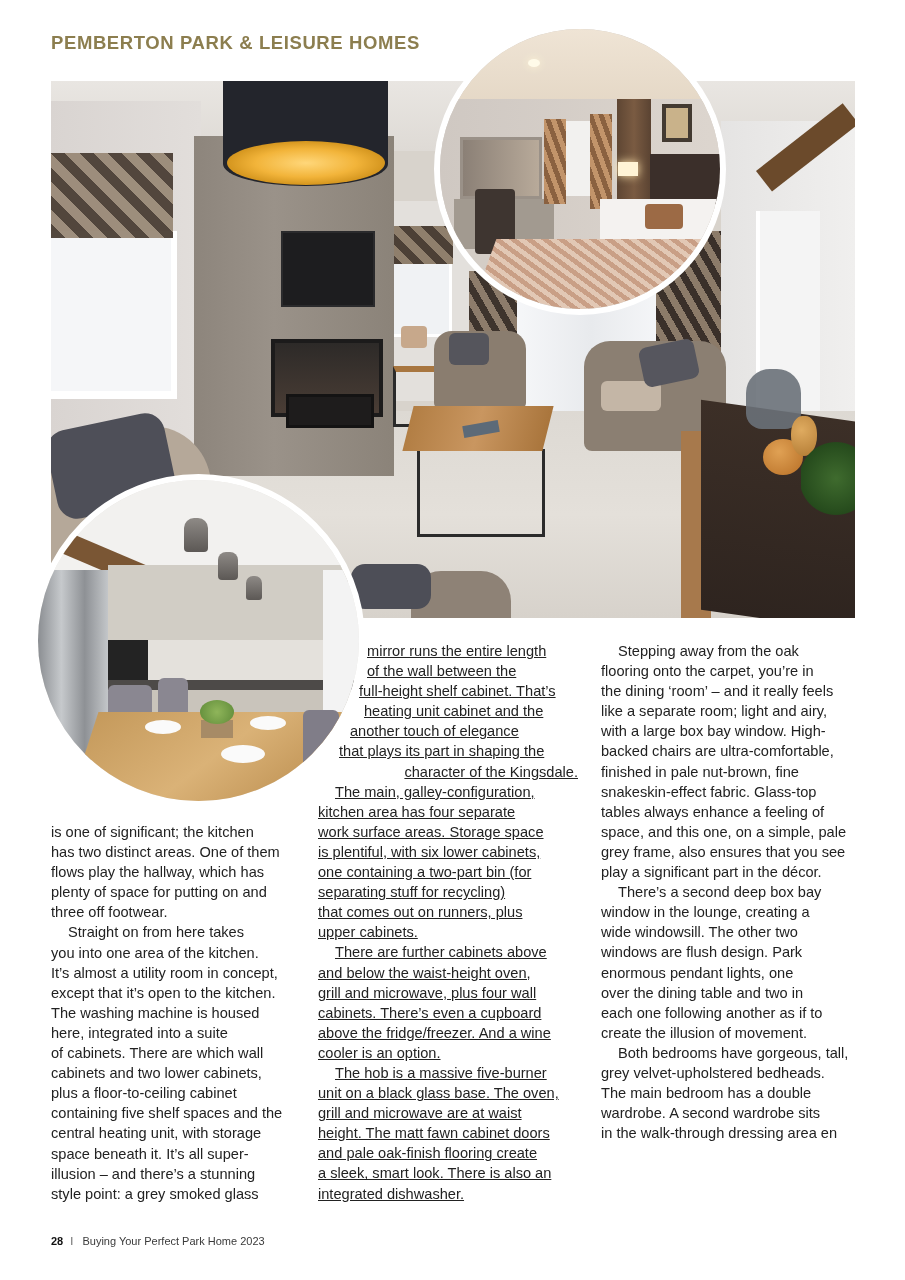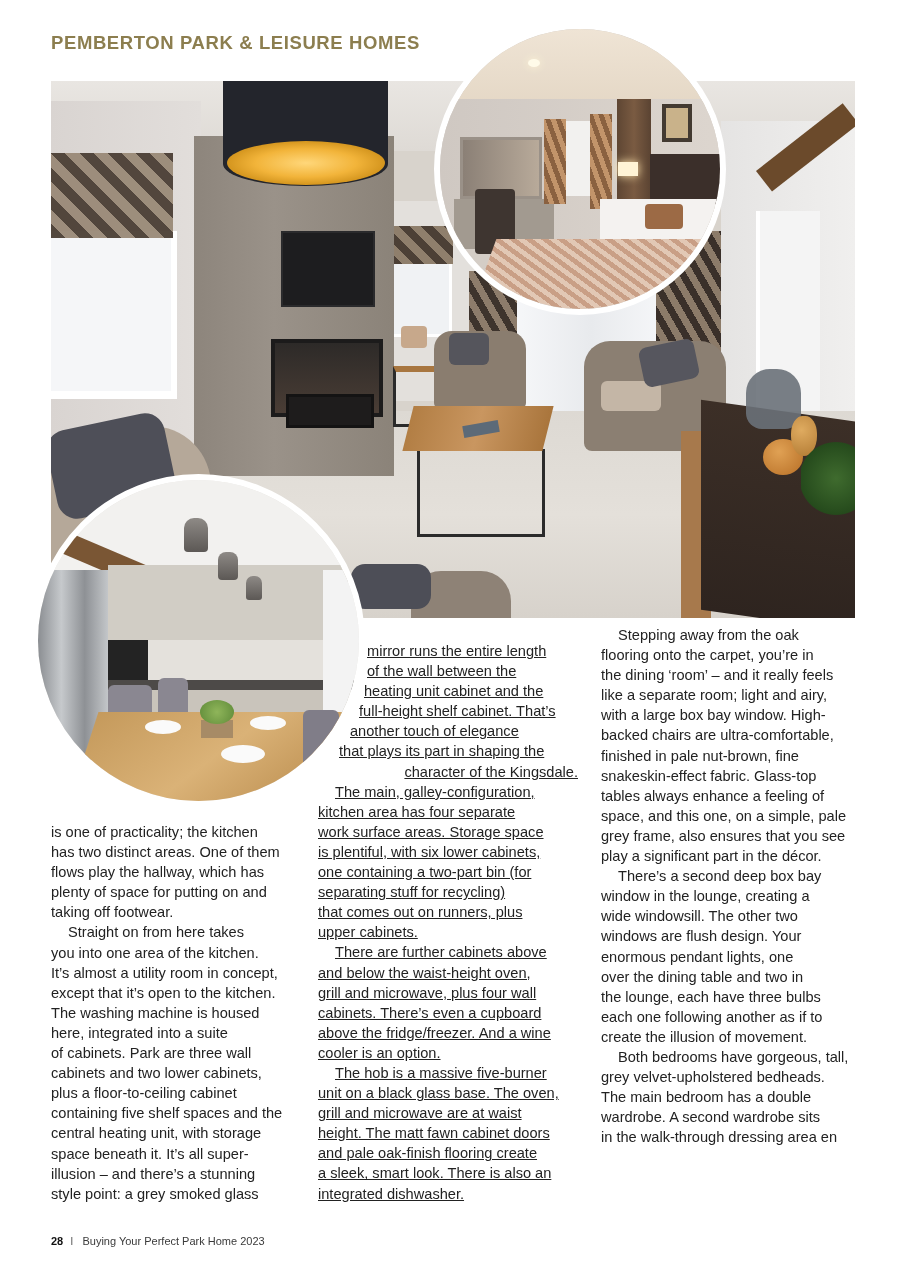--- a/index.html
+++ b/index.html
@@ -92,21 +92,21 @@
   .kc-plate3 { position: absolute; left: 183px; top: 265px; width: 44px; height: 18px; background: #fafafa; border-radius: 50%; }
   .kc-plant { position: absolute; left: 162px; top: 220px; width: 34px; height: 24px; background: radial-gradient(circle,#8fb55a,#5e8a38); border-radius: 50%; }
   .kc-box { position: absolute; left: 163px; top: 240px; width: 32px; height: 18px; background: #a78b66; }
   .kc-wall-right { position: absolute; left: 285px; top: 90px; width: 50px; height: 200px; background: #f3f3f3; }
 
   
   .col { position: absolute; font-size: 14.6px; line-height: 20.1px; color: #222222; }
   .col p { margin: 0; white-space: nowrap; }
   .col-1 { left: 51px; top: 822px; width: 260px; }
   .col-2 { left: 318px; top: 641px; width: 260px; text-decoration: underline; }
-  .col-3 { left: 601px; top: 625px; width: 260px; }
+  .col-3 { left: 601px; top: 641px; width: 260px; }
   .indent { text-indent: 17px; }
 
   .footer { position: absolute; left: 51px; top: 1235px; font-size: 11px; color: #3a3a3a; }
   .footer .pg { font-weight: bold; color: #111; margin-right: 4px; }
   .footer .sep { margin-right: 6px; color: #666; }
 </style>
 </head>
 <body>
 
 <div class="header-title" id="hdr" style="color: rgb(140, 126, 79);">PEMBERTON PARK &amp; LEISURE HOMES</div>
@@ -191,45 +191,45 @@
   <div class="kc-table"></div>
   <div class="kc-chair3"></div>
   <div class="kc-plate1"></div>
   <div class="kc-plate2"></div>
   <div class="kc-plate3"></div>
   <div class="kc-box"></div>
   <div class="kc-plant"></div>
 </div>
 
 <div class="col col-1" id="col1">
-    <p>is one of practicality; the kitchen</p>
+    <p>is one of significant; the kitchen</p>
     <p>has two distinct areas. One of them</p>
     <p>flows play the hallway, which has</p>
     <p>plenty of space for putting on and</p>
-    <p>taking off footwear.</p>
+    <p>three off footwear.</p>
     <p class="indent">Straight on from here takes</p>
     <p>you into one area of the kitchen.</p>
     <p>It’s almost a utility room in concept,</p>
     <p>except that it’s open to the kitchen.</p>
     <p>The washing machine is housed</p>
     <p>here, integrated into a suite</p>
-    <p>of cabinets. Park are three wall</p>
+    <p>of cabinets. There are which wall</p>
     <p>cabinets and two lower cabinets,</p>
     <p>plus a floor-to-ceiling cabinet</p>
     <p>containing five shelf spaces and the</p>
     <p>central heating unit, with storage</p>
     <p>space beneath it. It’s all super-</p>
     <p>illusion – and there’s a stunning</p>
     <p>style point: a grey smoked glass</p>
   </div>
 <div class="col col-2" id="col2">
     <p style="padding-left: 49px;">mirror runs the entire length</p>
     <p style="padding-left: 49px;">of the wall between the</p>
+    <p style="padding-left: 41px;">full-height shelf cabinet. That’s</p>
     <p style="padding-left: 46px;">heating unit cabinet and the</p>
-    <p style="padding-left: 41px;">full-height shelf cabinet. That’s</p>
     <p style="padding-left: 32px;">another touch of elegance</p>
     <p style="padding-left: 21px;">that plays its part in shaping the</p>
     <p style="padding-left: 6px; text-align: right;">character of the Kingsdale.</p>
     <p style="padding-left: 17px;">The main, galley-configuration,</p>
     <p>kitchen area has four separate</p>
     <p>work surface areas. Storage space</p>
     <p>is plentiful, with six lower cabinets,</p>
     <p>one containing a two-part bin (for</p>
     <p>separating stuff for recycling)</p>
     <p>that comes out on runners, plus</p>
@@ -257,24 +257,23 @@
     <p>backed chairs are ultra-comfortable,</p>
     <p>finished in pale nut-brown, fine</p>
     <p>snakeskin-effect fabric. Glass-top</p>
     <p>tables always enhance a feeling of</p>
     <p>space, and this one, on a simple, pale</p>
     <p>grey frame, also ensures that you see</p>
     <p>play a significant part in the décor.</p>
     <p class="indent">There’s a second deep box bay</p>
     <p>window in the lounge, creating a</p>
     <p>wide windowsill. The other two</p>
-    <p>windows are flush design. Your</p>
+    <p>windows are flush design. Park</p>
     <p>enormous pendant lights, one</p>
     <p>over the dining table and two in</p>
-    <p>the lounge, each have three bulbs</p>
     <p>each one following another as if to</p>
     <p>create the illusion of movement.</p>
     <p class="indent">Both bedrooms have gorgeous, tall,</p>
     <p>grey velvet-upholstered bedheads.</p>
     <p>The main bedroom has a double</p>
     <p>wardrobe. A second wardrobe sits</p>
     <p>in the walk-through dressing area en</p>
   </div>
 
 <div class="footer">

